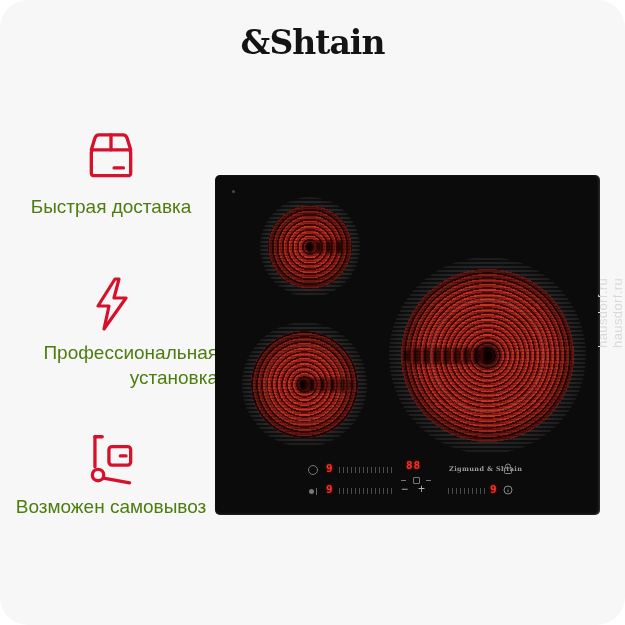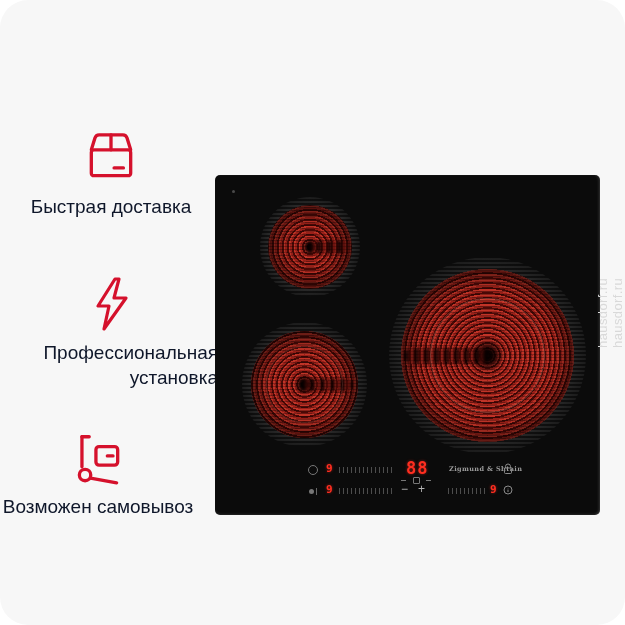--- a/index.html
+++ b/index.html
@@ -14,27 +14,27 @@
   .logo{position:absolute;top:8px;left:0;width:625px;text-align:center;z-index:2;}
   .logo .l1,.logo .l2{
     font-family:"DejaVu Serif", serif;font-weight:700;color:#141414;
     font-size:33px;line-height:1.02;letter-spacing:-1px;
   }
 
   
   .feature{position:absolute;z-index:2;text-align:center;}
   .feature .ficon{display:block;margin:0 auto;}
   .feature .flabel{
-    display:block;color:#0f172a;font-size:19px;line-height:1.32;font-weight:500;
+    display:block;color:#4d7c0f;font-size:19px;line-height:1.32;font-weight:500;
   }
   #feat1{left:10px;top:128px;width:202px;}
   #feat1 .flabel{margin-top:12px;}
   #feat2{left:6px;top:276px;width:212px;}
   #feat2 .flabel{margin-top:8px;text-align:right;}
-  #feat3{left:0;top:430px;width:196px;}
+  #feat3{left:13px;top:430px;width:196px;}
   #feat3 .flabel{margin-top:6px;}
 
   
   .cooktop{
     position:absolute;left:215px;top:175px;width:385px;height:340px;
     background:#0b0b0b;border-radius:5px;z-index:2;
     box-shadow:inset -2px 0 3px -1px rgba(130,130,130,.35), inset 0 -2px 3px -1px rgba(90,90,90,.3);
   }
   .indicator-dot{position:absolute;left:17px;top:15px;width:3px;height:3px;border-radius:50%;background:#4a4a4a;}
 
@@ -66,21 +66,21 @@
   #burner-large{left:174px;top:82px;width:197px;height:197px;}
   #burner-large .core{inset:12px;}
   #burner-large .zone-ring{inset:17%;}
   #burner-medium .zone-ring{inset:14%;border-color:rgba(255,165,145,.18);}
 
   
   .panel{position:absolute;left:85px;top:285px;width:230px;height:42px;}
   .panel *{position:absolute;}
   .seg{font-family:"DejaVu Sans Mono", monospace;font-weight:700;color:#ff2e20;
        text-shadow:0 0 3px rgba(255,46,32,.55);font-size:11px;line-height:1;}
-  .seg.big{font-size:17px;letter-spacing:1px;}
+  .seg.big{font-size:11px;letter-spacing:1px;}
   .tickbar{height:6px;background:repeating-linear-gradient(90deg,#4d4d4d 0 1.5px, transparent 1.5px 4px);}
   .ctl{color:#9a9a9a;font-size:11px;line-height:1;}
   .power-icon{left:8px;top:5px;width:8px;height:8px;border:1px solid #777;border-radius:50%;}
   .dual-zone-icon{left:9px;top:29px;width:5px;height:5px;border-radius:50%;background:#777;}
   .dual-zone-icon::after{content:"";position:absolute;left:7px;top:-1px;width:1px;height:7px;background:#666;}
   #digit-rear{left:26px;top:3px;}
   #slider-rear{left:39px;top:7px;width:56px;}
   #timer-display{left:106px;top:0px;}
   .timer-subrow{left:101px;top:17px;width:30px;height:6px;}
   .timer-subrow .dash{width:5px;height:1px;background:#777;top:3px;}
@@ -109,20 +109,21 @@
   #wm-col-2{left:610px;padding-block-start:46px;}
   .wm-col span{margin:9px 0;white-space:nowrap;}
 </style>
 </head>
 <body>
 
 <div class="card"></div>
 
 <div class="logo">
   <br>
+  <span class="l2">&amp;Shtain</span>
 </div>
 
 <div class="feature" id="feat1">
   <svg class="ficon" width="58" height="54" viewBox="0 0 56 52">
     <g fill="none" stroke="#d5112c" stroke-width="3.2" stroke-linecap="round" stroke-linejoin="round">
       <path d="M9,21 L12.5,9.5 Q13.5,6.5 16.5,6.5 L39.5,6.5 Q42.5,6.5 43.5,9.5 L47,21"></path>
       <line x1="28" y1="6.5" x2="28" y2="21"></line>
       <rect x="9" y="21" width="38" height="25" rx="2.5"></rect>
       <line x1="31" y1="38.5" x2="40" y2="38.5"></line>
     </g>

